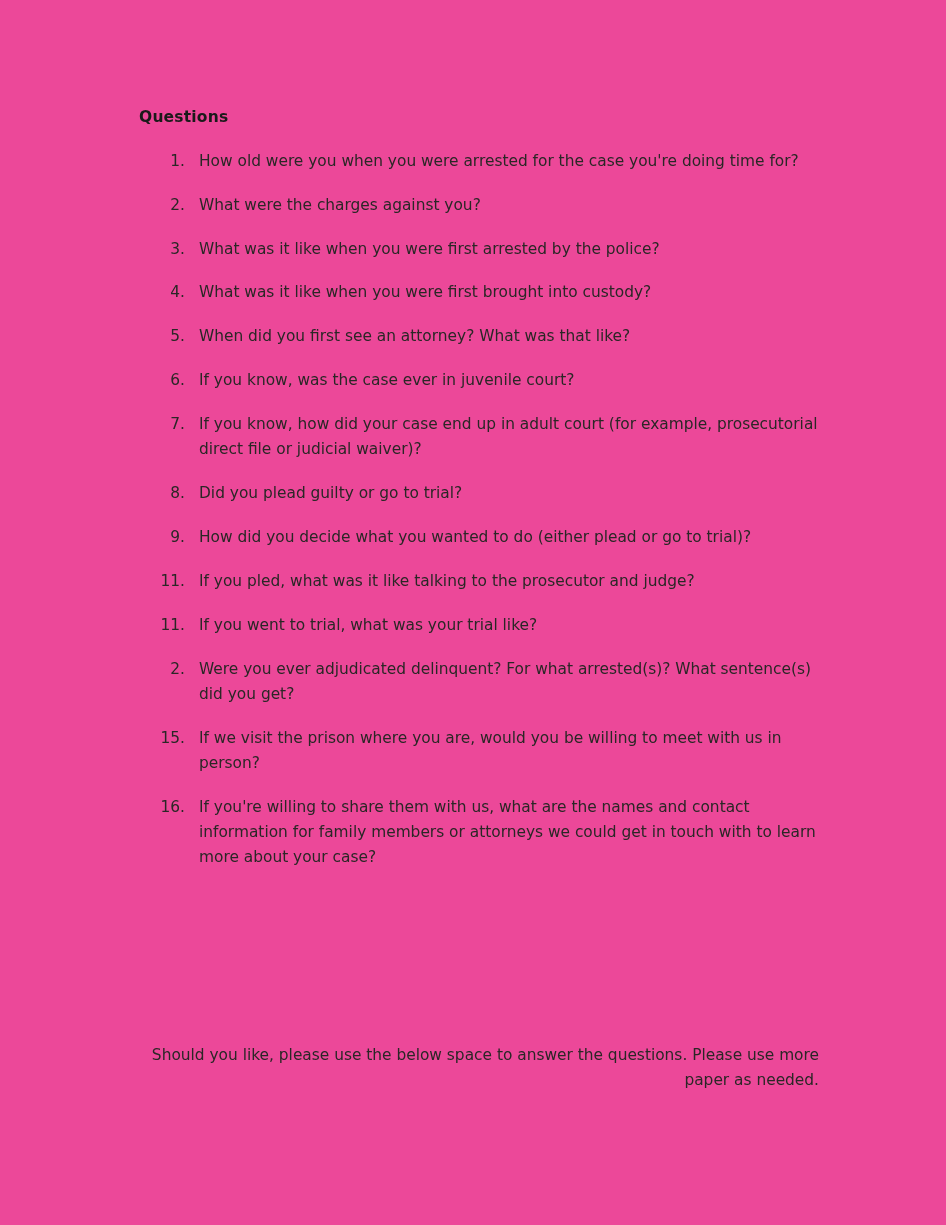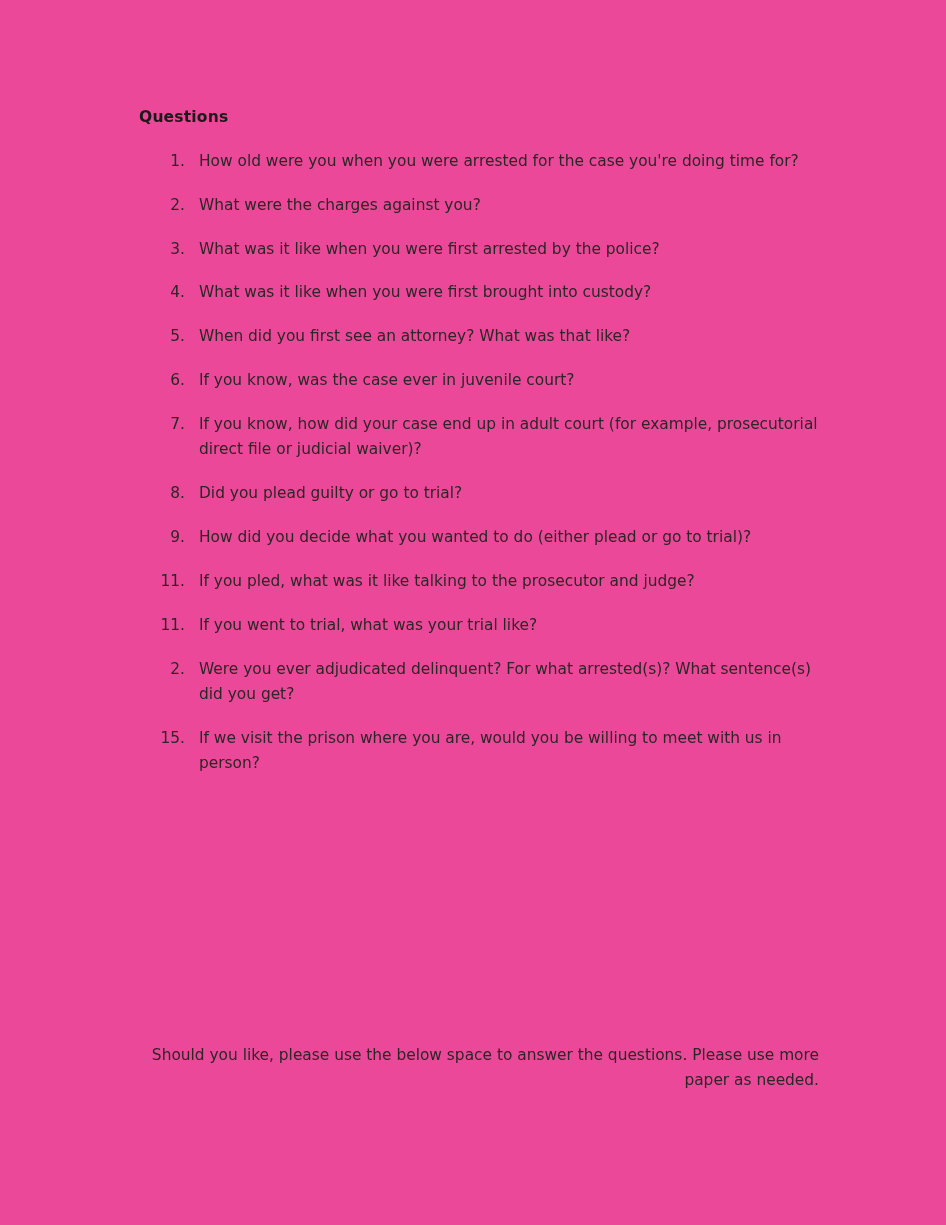--- a/index.html
+++ b/index.html
@@ -127,18 +127,22 @@
         <span class="qtext">If you went to trial, what was your trial like?</span>
       </li>
       <li>
         <span class="num">2.</span>
         <span class="qtext">Were you ever adjudicated delinquent? For what arrested(s)? What sentence(s) did you get?</span>
       </li>
       <li>
         <span class="num">15.</span>
         <span class="qtext">If we visit the prison where you are, would you be willing to meet with us in person?</span>
       </li>
+      <li>
+        <span class="num">16.</span>
+        <span class="qtext">If you're willing to share them with us, what are the names and contact information for family members or attorneys we could get in touch with to learn more about your case?</span>
+      </li>
     </ol>
   </div>
 
   <div class="footer-note">Should you like, please use the below space to answer the questions. Please use more paper as needed.</div>
 
 </div>
 
 </body></html>

